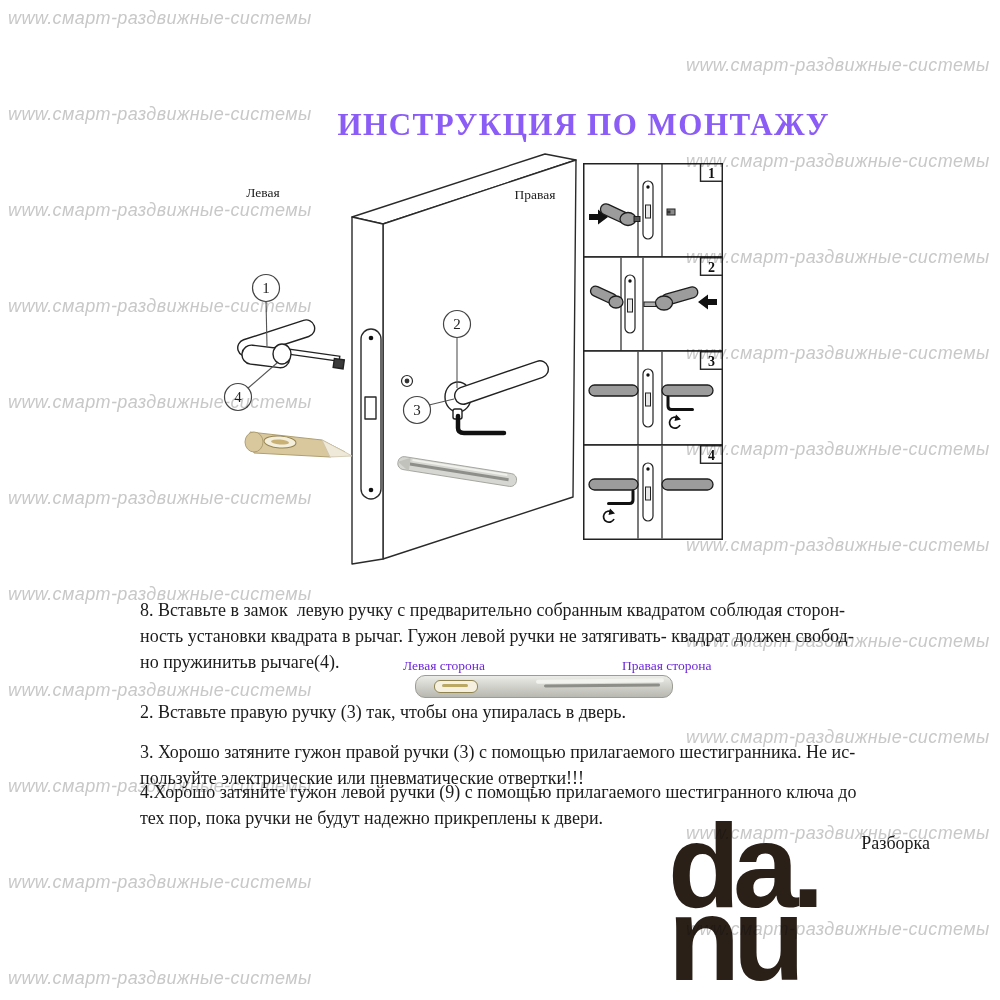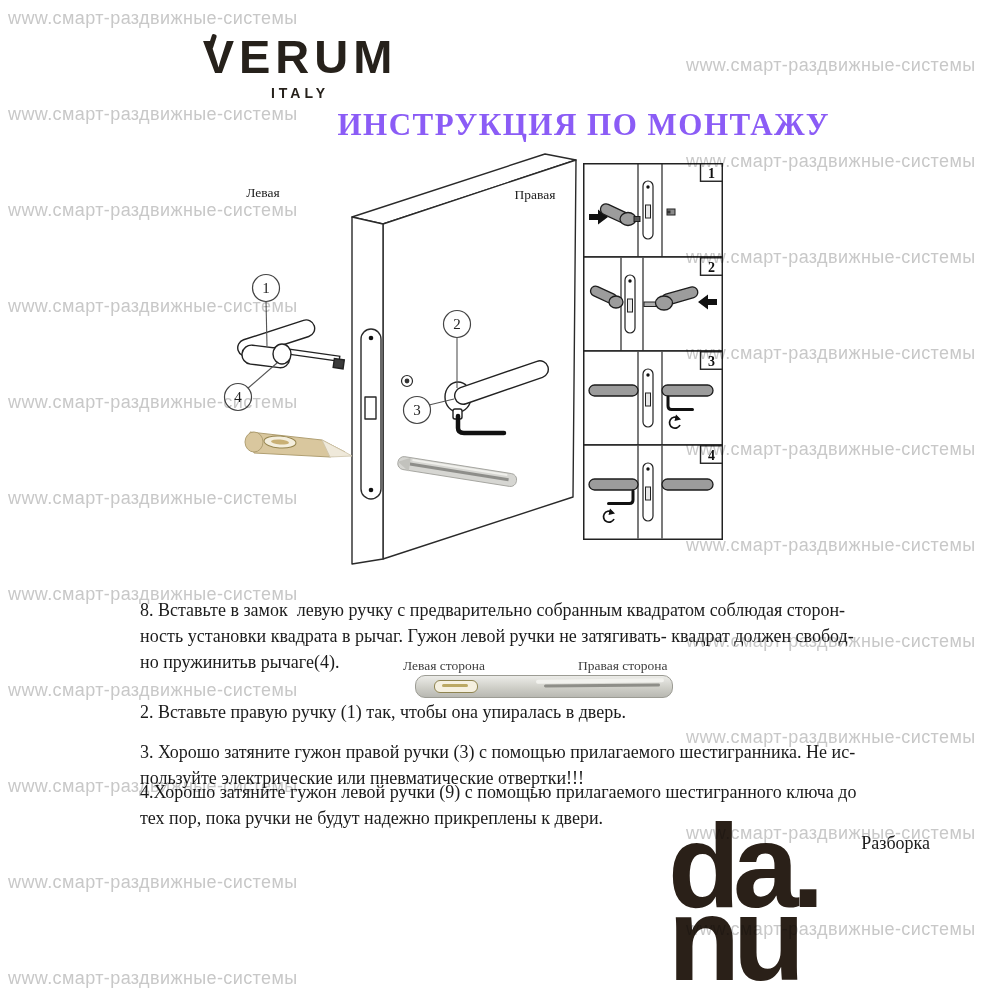--- a/index.html
+++ b/index.html
@@ -1,58 +1,53 @@
 <!DOCTYPE html>
 <html><head>
 <meta charset="utf-8">
 <style>
   html,body{margin:0;padding:0;background:#fff;}
   .page{position:relative;width:1000px;height:1000px;background:#ffffff;overflow:hidden;
         font-family:"Liberation Serif",serif;color:#1c1c1c;}
   
-  .wm-layer{position:absolute;inset:0;z-index:9;mix-blend-mode:multiply;pointer-events:none;}
+  .wm-layer{position:absolute;inset:0;z-index:9;mix-blend-mode:multiply;pointer-events:none;font-style:italic;}
   .wm{position:absolute;font-family:"Liberation Sans",sans-serif;font-size:18px;
       letter-spacing:.4px;white-space:nowrap;}
   .content{position:absolute;inset:0;z-index:1;}
   .brand{position:absolute;left:180px;top:30px;width:240px;text-align:center;
          font-family:"Liberation Sans",sans-serif;font-weight:bold;color:#26211b;}
   .brand .main{font-size:47px;letter-spacing:5px;line-height:54px;}
   .brand .accent{position:absolute;left:30px;top:4px;width:5px;height:15px;background:#26211b;
                  transform:rotate(18deg);border-radius:2px;}
   .brand .sub{font-size:14px;letter-spacing:4px;margin-top:1px;}
   .doc-title{position:absolute;left:130px;top:107px;width:700px;text-align:right;
              font-size:31px;font-weight:bold;letter-spacing:1.5px;color:#8b5cf6;}
   .para{position:absolute;left:140px;width:790px;font-size:18px;line-height:26px;
         white-space:pre-wrap;color:#1b1b1b;}
-  .side-label{position:absolute;font-size:13.5px;color:#404040;white-space:nowrap;}
+  .side-label{position:absolute;font-size:13.5px;color:#6d28d9;white-space:nowrap;}
   .spindle-bar{position:absolute;left:415px;top:675px;width:256px;height:21px;border-radius:10px;
                background:linear-gradient(#ecece8, #cfcfc8 55%, #b8b8b2);border:1px solid #9c9c94;}
   .spindle-slot{position:absolute;left:18px;top:4px;width:42px;height:11px;border-radius:6px;
                 background:#f5f0e0;border:1px solid #8f8450;}
   .spindle-slot-inner{position:absolute;left:7px;top:3px;width:26px;height:3px;border-radius:2px;background:#bba863;}
   .spindle-ridge{position:absolute;left:128px;top:8px;width:116px;height:3px;background:#8e8e88;
                  transform:skewY(-.6deg);border-radius:2px;}
   .spindle-glint{position:absolute;left:120px;top:3px;width:128px;height:4px;background:#f2f2ee;
                  transform:skewY(-.6deg);border-radius:2px;}
   .nuda{position:absolute;left:668px;top:830px;font-family:"Liberation Sans",sans-serif;
         font-weight:bold;font-size:118px;line-height:73px;letter-spacing:-7px;color:#2a2018;}
   svg text{font-family:"Liberation Serif",serif;}
   .svg-abs{position:absolute;}
 </style>
 </head>
 <body>
 
 <div class="page">
   <div class="content">
 
-    <div class="brand">
-      <span class="accent"></span>
-      <div class="main">VERUM</div>
-      <div class="sub">ITALY</div>
-    </div>
 
     <div class="doc-title">ИНСТРУКЦИЯ ПО МОНТАЖУ</div>
 
     <svg class="svg-abs" style="left:130px;top:150px;" width="460" height="425" viewBox="0 0 460 425">
       <g stroke="#2a2a2a" stroke-width="1.4" fill="#ffffff" stroke-linejoin="round">
 
         <polygon points="222,67 415,4 446,10 253,74"></polygon>
         <polygon points="253,74 446,10 443,347 253,409"></polygon>
         <polygon points="222,67 253,74 253,409 222,414"></polygon>
 
@@ -199,31 +194,31 @@
       </g>
       <rect x="117.5" y="282.75" width="21.75" height="17.5" fill="#fff" stroke="#222" stroke-width="1.4"></rect>
       <text x="128.5" y="296.5" text-anchor="middle" font-size="14" font-weight="bold" fill="#111">4</text>
     </svg>
 
     <div class="para" style="top:597px;">8. Вставьте в замок  левую ручку с предварительно собранным квадратом соблюдая сторон-
 ность установки квадрата в рычаг. Гужон левой ручки не затягивать- квадрат должен свобод-
 но пружинитьв рычаге(4).</div>
 
     <div class="side-label" style="left:403px;top:658px;">Левая сторона</div>
-    <div class="side-label" style="left:578px;top:658px;text-align:center;">Правая сторона</div>
+    <div class="side-label" style="left:622px;top:658px;text-align:center;">Правая сторона</div>
 
     <div class="spindle-bar">
       <div class="spindle-slot">
         <div class="spindle-slot-inner"></div>
       </div>
       <div class="spindle-glint"></div>
       <div class="spindle-ridge"></div>
     </div>
 
-    <div class="para" style="top:699px;">2. Вставьте правую ручку (1) так, чтобы она упиралась в дверь.</div>
+    <div class="para" style="top:699px;">2. Вставьте правую ручку (3) так, чтобы она упиралась в дверь.</div>
     <div class="para" style="top:739px;">3. Хорошо затяните гужон правой ручки (3) с помощью прилагаемого шестигранника. Не ис-
 пользуйте электрические или пневматические отвертки!!!</div>
     <div class="para" style="top:779px;">4.Хорошо затяните гужон левой ручки (9) с помощью прилагаемого шестигранного ключа до
 тех пор, пока ручки не будут надежно прикреплены к двери.</div>
 
     <div class="para" style="top:830px;text-align:right;">Разборка</div>
 
     <div class="nuda">
       <div>da.</div>
       <div>nu</div>

